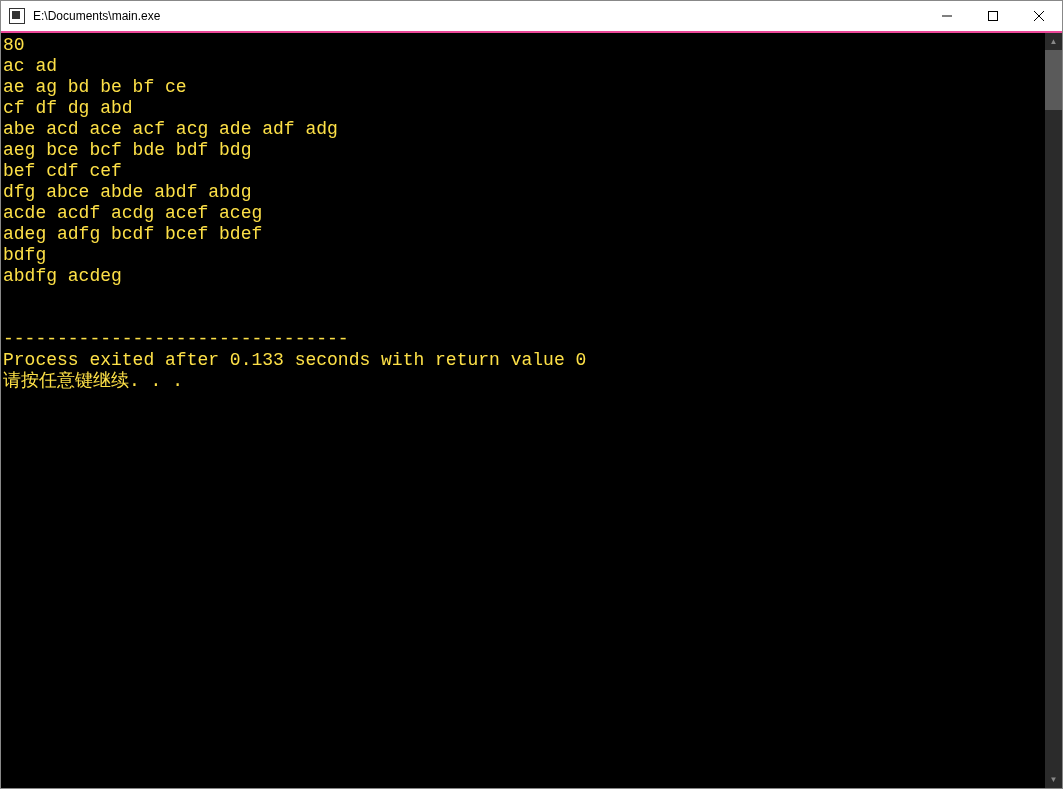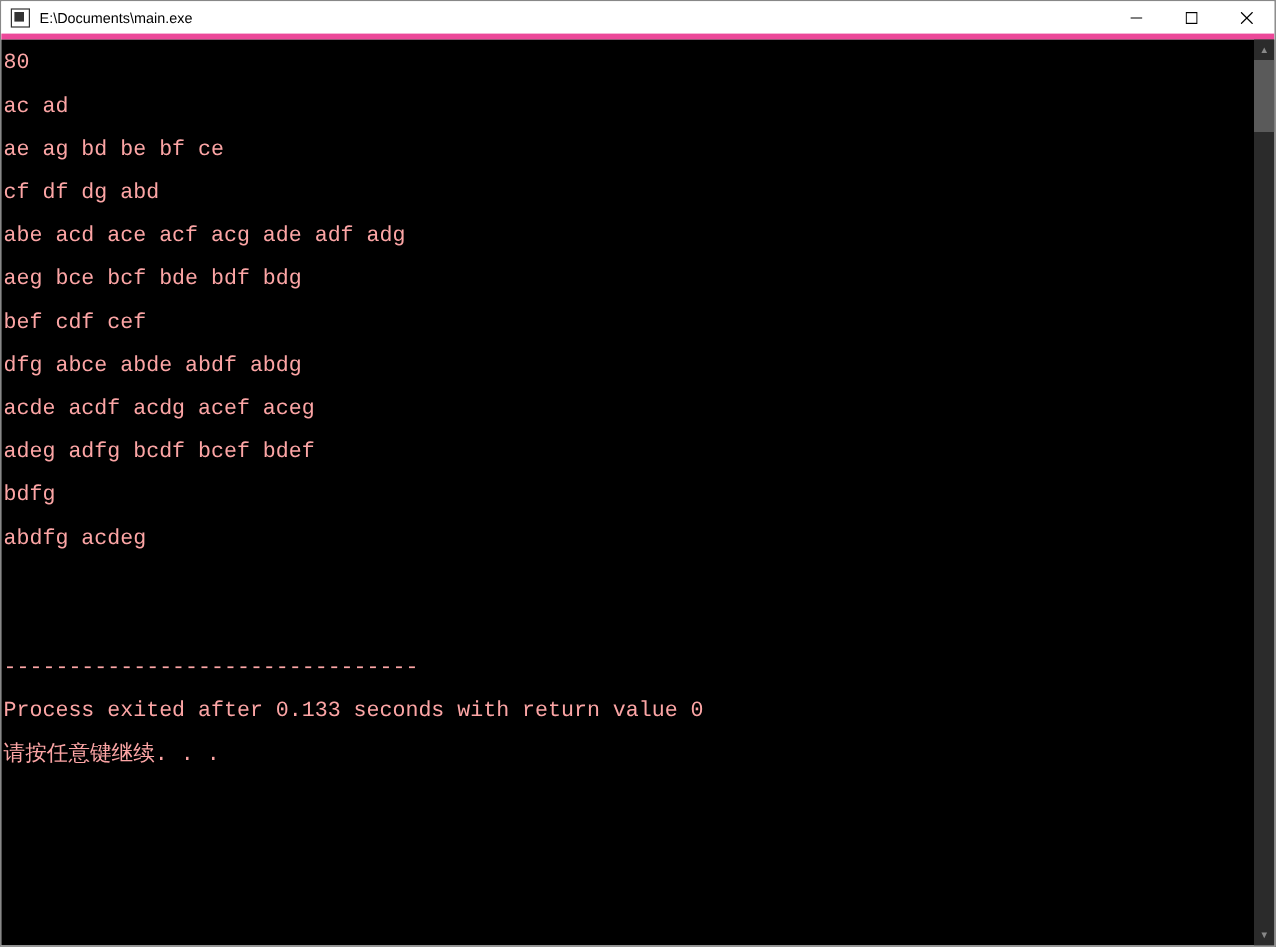--- a/index.html
+++ b/index.html
@@ -13,21 +13,21 @@
       background: #ffffff;
       font-family: "Segoe UI", Tahoma, sans-serif;
       overflow: hidden;
       border: 1px solid #888;
     }
     .titlebar {
       height: 32px;
       background: #ffffff;
       display: flex;
       align-items: center;
-      border-bottom: 5px solid #ec4899;
+      border-bottom: 2px solid #ec4899;
     }
     .titlebar-icon {
       width: 16px;
       height: 16px;
       margin-left: 8px;
       margin-right: 6px;
       background: #fff;
       border: 1px solid #333;
       position: relative;
       display: inline-block;
@@ -64,24 +64,24 @@
       height: 10px;
     }
     .console-area {
       position: relative;
       height: calc(100% - 32px);
       background: #000;
       display: flex;
     }
     .console-content {
       flex: 1;
-      color: #fca5a5;
+      color: #fde047;
       font-family: Consolas, "Courier New", monospace;
       font-size: 18px;
-      line-height: 36px;
+      line-height: 21px;
       padding: 2px 0 13px 2px;
       white-space: pre;
       overflow: hidden;
     }
     .scrollbar {
       width: 17px;
       background: #2b2b2b;
       position: relative;
     }
     .scrollbar-thumb {

